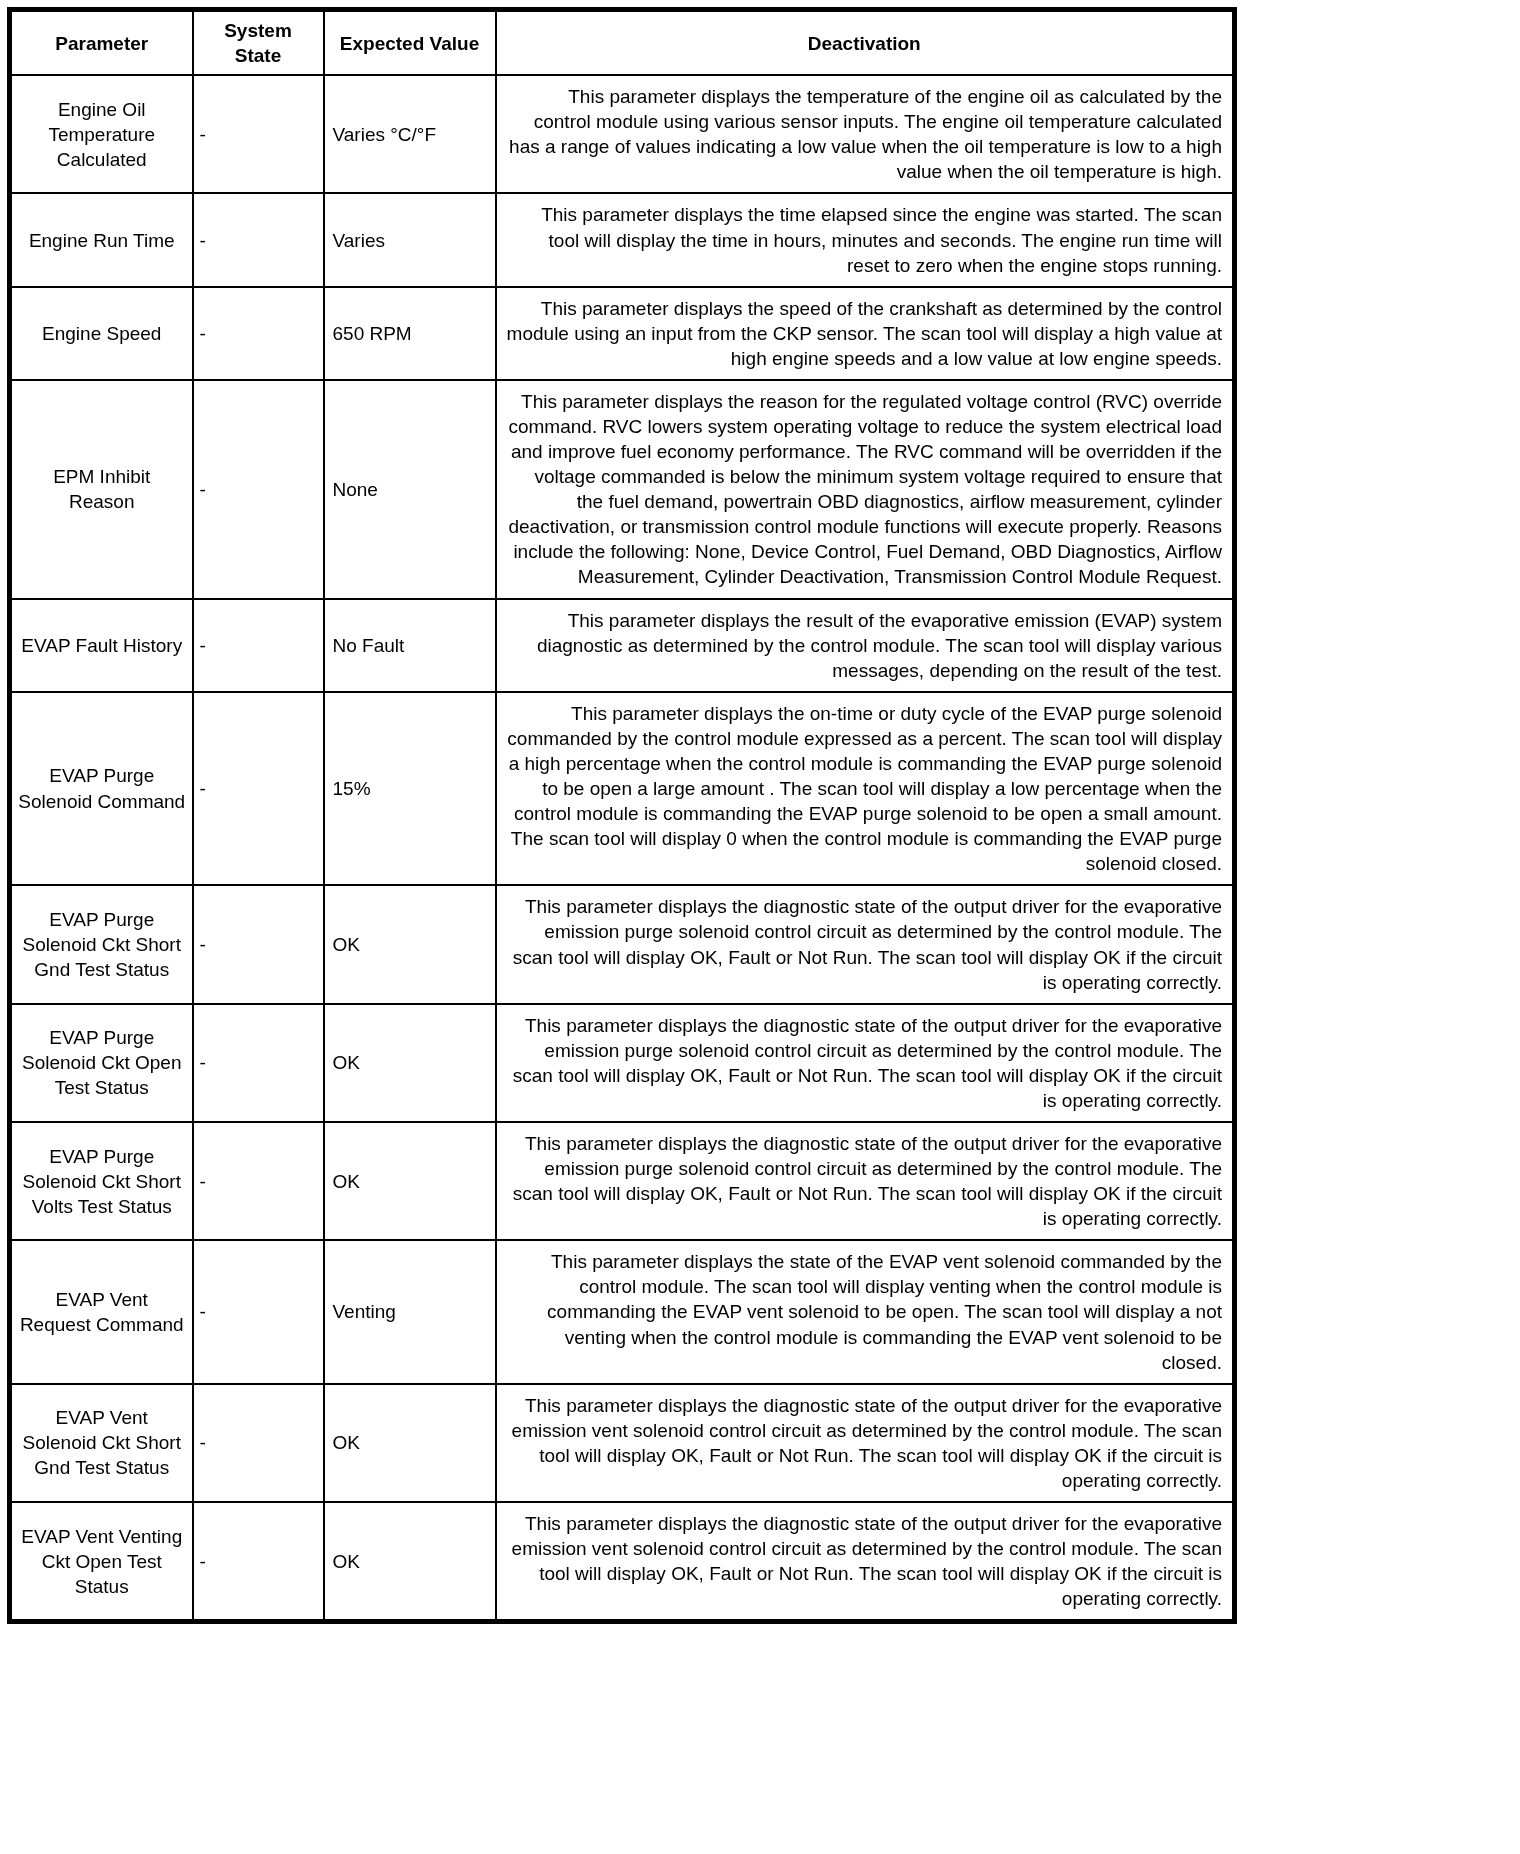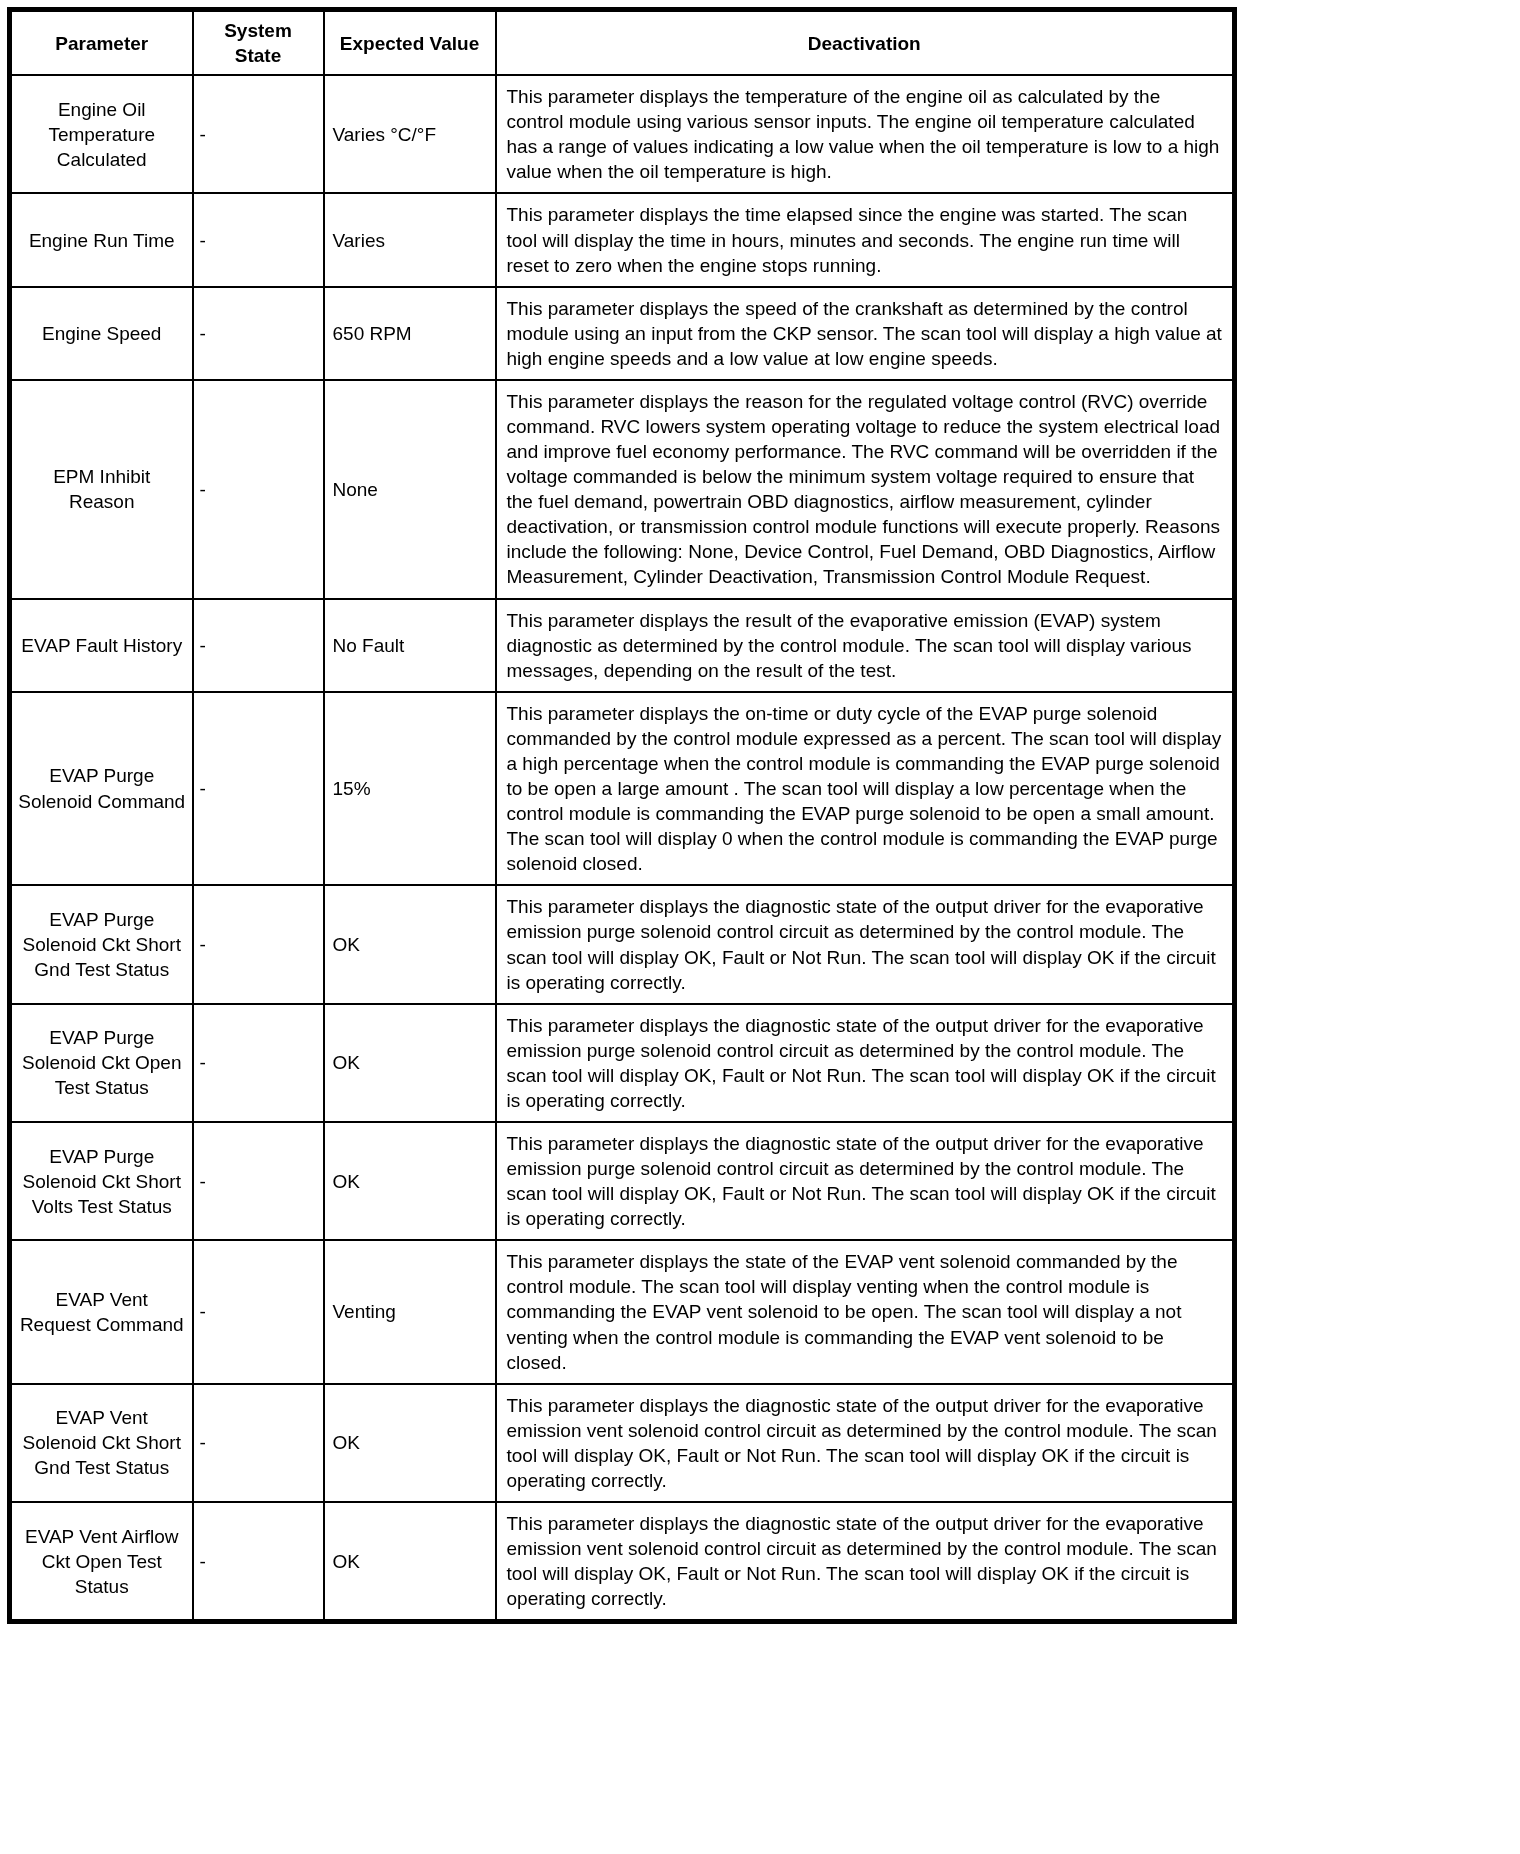--- a/index.html
+++ b/index.html
@@ -47,21 +47,21 @@
   td.td-state {
     padding: 6px 6px;
     text-align: left;
   }
   td.td-expected {
     padding: 6px 8px;
     text-align: left;
   }
   td.td-desc {
     padding: 8px 10px 8px 10px;
-    text-align: left;
+    text-align: right;
   }
 </style>
 </head>
 <body>
 
 <div class="page">
   <table class="param-table">
     <colgroup>
       <col class="c-param">
       <col class="c-state">
@@ -138,20 +138,20 @@
           <td class="td-expected">Venting</td>
           <td class="td-desc">This parameter displays the state of the EVAP vent solenoid commanded by the control module. The scan tool will display venting when the control module is commanding the EVAP vent solenoid to be open. The scan tool will display a not venting when the control module is commanding the EVAP vent solenoid to be closed.</td>
         </tr>
         <tr>
           <td class="td-param">EVAP Vent Solenoid Ckt Short Gnd Test Status</td>
           <td class="td-state">-</td>
           <td class="td-expected">OK</td>
           <td class="td-desc">This parameter displays the diagnostic state of the output driver for the evaporative emission vent solenoid control circuit as determined by the control module. The scan tool will display OK, Fault or Not Run. The scan tool will display OK if the circuit is operating correctly.</td>
         </tr>
         <tr>
-          <td class="td-param">EVAP Vent Airflow Ckt Open Test Status</td>
+          <td class="td-param">EVAP Vent Venting Ckt Open Test Status</td>
           <td class="td-state">-</td>
           <td class="td-expected">OK</td>
           <td class="td-desc">This parameter displays the diagnostic state of the output driver for the evaporative emission vent solenoid control circuit as determined by the control module. The scan tool will display OK, Fault or Not Run. The scan tool will display OK if the circuit is operating correctly.</td>
         </tr>
       </tbody>
   </table>
 </div>
 
 </body></html>

